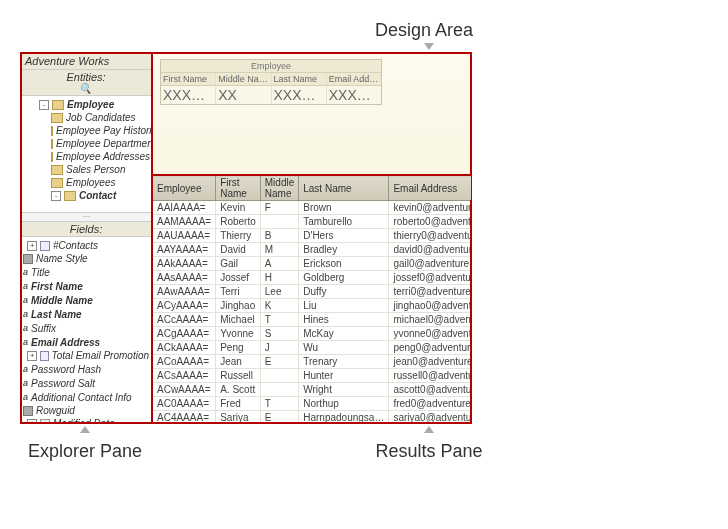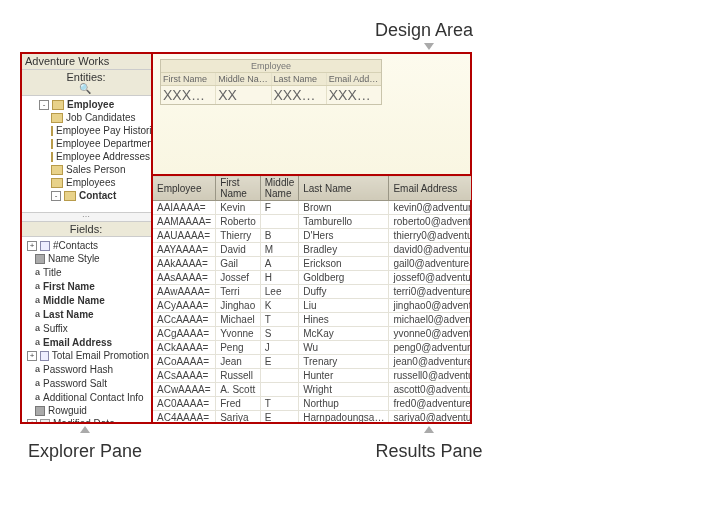--- a/index.html
+++ b/index.html
@@ -41,20 +41,21 @@
   }
   .sidebar {
     width: 130px;
     flex-shrink: 0;
     border-right: 1px solid #999;
     display: flex;
     flex-direction: column;
     background: #fdfdfd;
     outline: 2px solid #b30000;
     outline-offset: -1px;
+    font-style: italic;
   }
   .model-name {
     font-size: 11px;
     padding: 2px 4px;
     background: #ece9d8;
     border-bottom: 1px solid #ccc;
   }
   .section-header {
     font-size: 11px;
     padding: 1px 4px;
@@ -77,21 +78,21 @@
   .tree-row, .field-row {
     white-space: nowrap;
     padding: 0 0 0 2px;
     line-height: 13px;
     display: flex;
     align-items: center;
     gap: 3px;
   }
   .tree-row.indent1 { padding-left: 16px; }
   .tree-row.indent2 { padding-left: 28px; }
-  .field-row { padding-left: 12px; }
+  .field-row { padding-left: 0; }
   .field-row.exp { padding-left: 4px; }
   .folder-ico { background:#e8d28a; border:1px solid #b89b4a; width:10px; height:8px; }
   .num-ico { width:8px;height:8px;border:1px solid #88a;background:#eef; }
   .txt-ico::before { content:"a"; color:#555; font-weight:bold; font-size:9px; }
   .key-ico { width:8px;height:8px; background:#aaa; border:1px solid #777; }
   .date-ico { width:8px;height:8px; background:#eee; border:1px solid #999; }
   .expander { width:8px; height:8px; border:1px solid #888; font-size:8px; line-height:7px; text-align:center; color:#444; background:#fff; flex-shrink:0; }
   .bold { font-weight: bold; }
   .ellipsis-bar {
     text-align:center; font-size:8px; color:#888;

